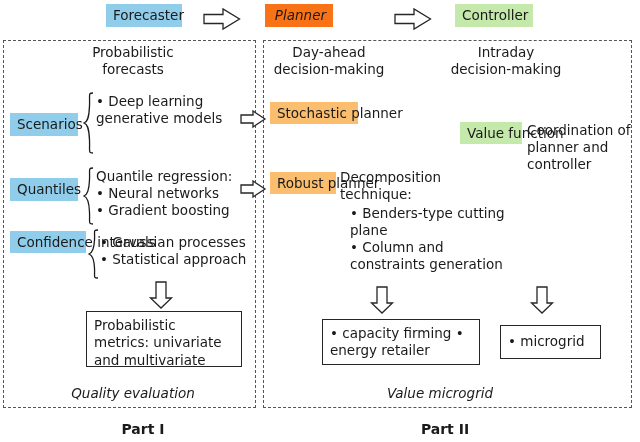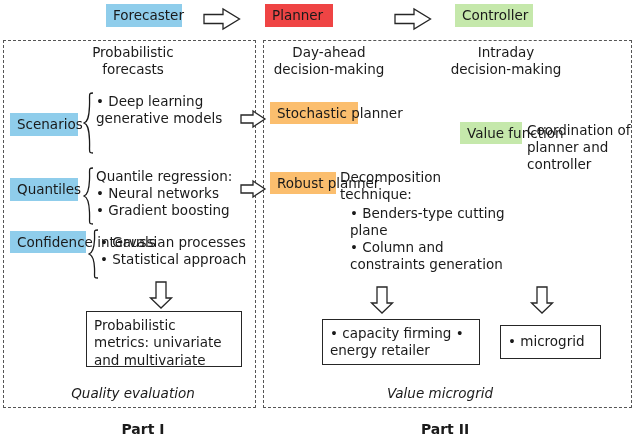--- a/index.html
+++ b/index.html
@@ -3,21 +3,21 @@
 <meta charset="utf-8">
 <style>
   html,body{margin:0;padding:0;background:#ffffff;}
   body{
     width:640px;height:442px;position:relative;overflow:hidden;
     font-family:"DejaVu Sans","Liberation Sans",sans-serif;
     color:#1a1a1a;
   }
   
   .chip{
-    position:absolute;text-align:left;font-size:13.5px;line-height:1.25;
+    position:absolute;text-align:right;font-size:13.5px;line-height:1.25;
     padding:3px 7px;white-space:nowrap;box-sizing:border-box;
   }
   
   .arrow-right{position:absolute;}
   .arrow-down{position:absolute;}
   .arrow-right svg, .arrow-down svg{display:block;overflow:visible;}
   .apoly{fill:#ffffff;stroke:#262626;stroke-width:1.3;stroke-linejoin:miter;}
   
   .panel{
     position:absolute;border:1.4px dashed #555;box-sizing:border-box;background:transparent;
@@ -44,21 +44,21 @@
 <body>
 
 <div class="chip" style="left:106px;top:4px;width:76px;background:#8fcdeb;">Forecaster</div>
 
 <div class="arrow-right" style="left:203px;top:8px;">
   <svg width="38" height="22" viewBox="0 0 38 22">
     <polygon class="apoly" points="1,6.5 20,6.5 20,1 36.5,11 20,21 20,15.5 1,15.5"></polygon>
   </svg>
 </div>
 
-<div class="chip" style="left:265px;top:4px;width:68px;background:#ef4444;">Planner</div>
+<div class="chip" style="left:265px;top:4px;width:68px;background:#f97316;font-style:italic;">Planner</div>
 
 <div class="arrow-right" style="left:394px;top:8px;">
   <svg width="38" height="22" viewBox="0 0 38 22">
     <polygon class="apoly" points="1,6.5 20,6.5 20,1 36.5,11 20,21 20,15.5 1,15.5"></polygon>
   </svg>
 </div>
 
 <div class="chip" style="left:455px;top:4px;width:78px;background:#c5e8ab;">Controller</div>
 
 <div class="panel" style="left:3px;top:40px;width:253px;height:368px;"></div>

